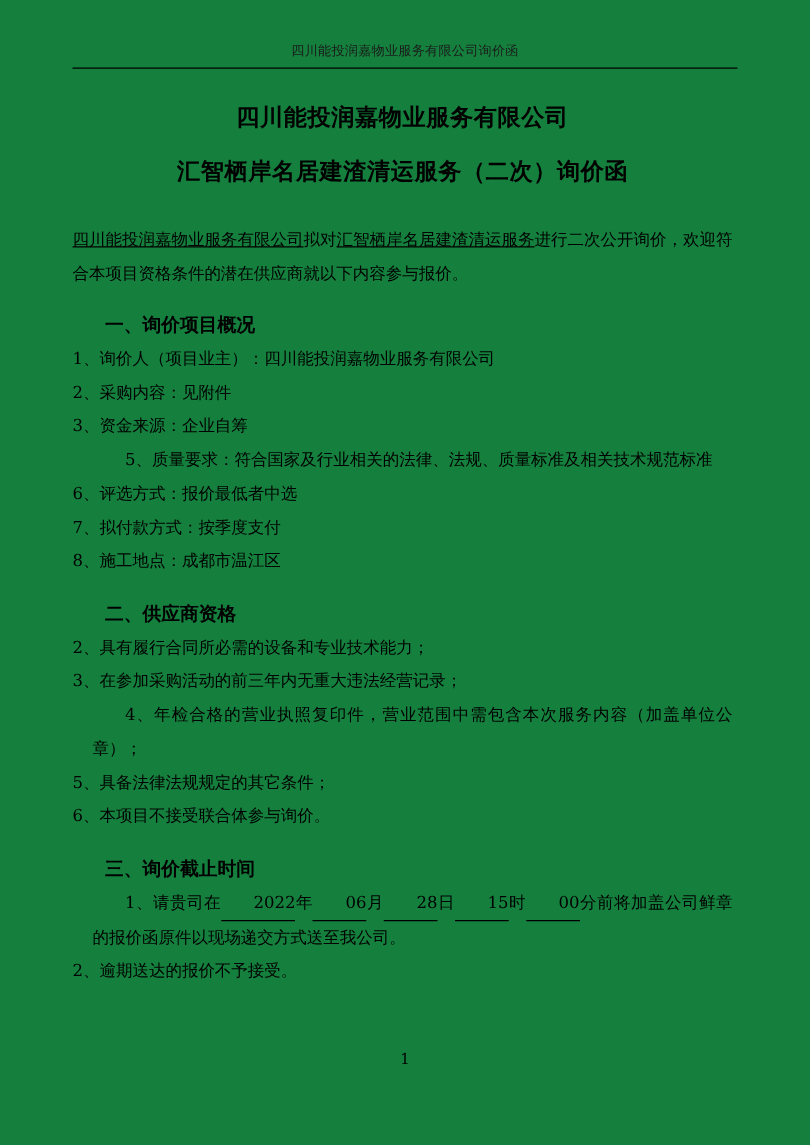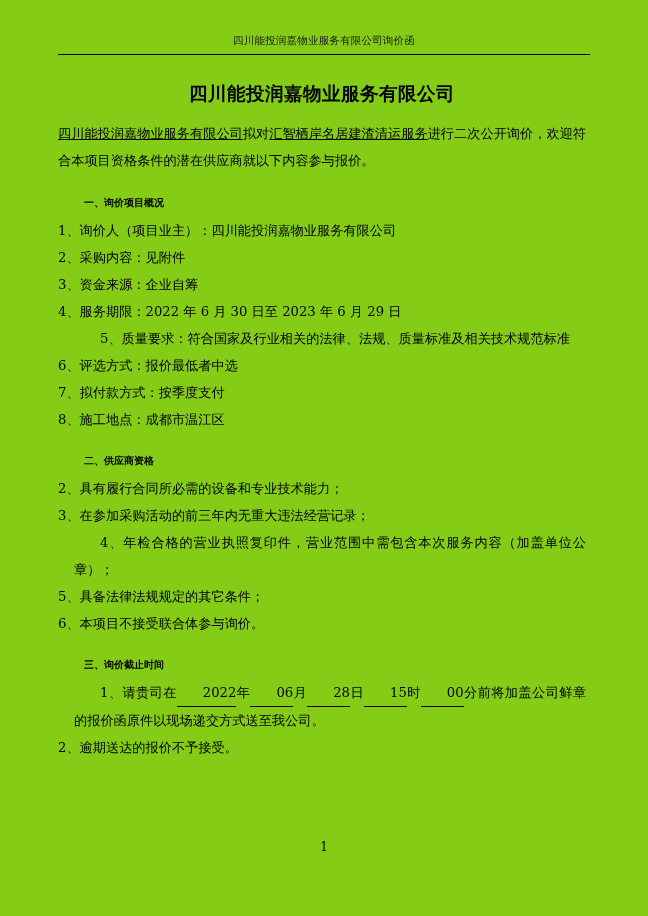--- a/index.html
+++ b/index.html
@@ -6,21 +6,21 @@
     margin: 0;
     padding: 0;
     background: #f0f0f0;
   }
   body {
     font-family: "DejaVu Sans", sans-serif;
   }
   .page {
     width: 648px;
     height: 916px;
-    background: #84cc16;
+    background: #15803d;
     position: relative;
     box-sizing: border-box;
     overflow: hidden;
     margin: 0 auto;
   }
   .header-band {
     padding-top: 34px;
     text-align: center;
   }
   .header-text {
@@ -46,35 +46,35 @@
   }
   .title1 {
     font-size: 18.5px;
     margin-top: 26px;
   }
   .title2 {
     font-size: 18.5px;
     margin-top: 18px;
   }
   .para {
-    font-family: Liberation Mono, monospace;
+    font-family: Liberation Sans, sans-serif;
     font-size: 13.2px;
     line-height: 27px;
     color: #000;
-    margin-top: 15px;
+    margin-top: 29px;
     text-align: justify;
     text-justify: inter-ideograph;
   }
   .u {
     text-decoration: underline;
   }
   .section-head {
     font-family: "DejaVu Serif", serif;
     font-weight: bold;
-    font-size: 10px;
+    font-size: 15px;
     color: #000;
     margin-top: 14px;
     margin-left: 26px;
     line-height: 28px;
   }
   .item {
     font-family: "DejaVu Serif", serif;
     font-size: 13.2px;
     line-height: 27px;
     color: #000;
@@ -117,30 +117,30 @@
 <div class="page">
 
   <div class="header-band">
     <div class="header-text">四川能投润嘉物业服务有限公司询价函</div>
     <div class="header-rule"></div>
   </div>
 
   <div class="content">
 
     <div class="title1">四川能投润嘉物业服务有限公司</div>
+    <div class="title2">汇智栖岸名居建渣清运服务（二次）询价函</div>
 
     <div class="para">
       <span class="u">四川能投润嘉物业服务有限公司</span><span>拟对</span><span class="u">汇智栖岸名居建渣清运服务</span><span>进行二次公开询价，欢迎符合本项目资格条件的潜在供应商就以下内容参与报价。</span>
     </div>
 
     <div class="section-head">一、询价项目概况</div>
     <div class="item">1、询价人（项目业主）：四川能投润嘉物业服务有限公司</div>
     <div class="item">2、采购内容：见附件</div>
     <div class="item">3、资金来源：企业自筹</div>
-    <div class="item">4、服务期限：2022 年 6 月 30 日至 2023 年 6 月 29 日</div>
     <div class="item-hang">5、质量要求：符合国家及行业相关的法律、法规、质量标准及相关技术规范标准</div>
     <div class="item">6、评选方式：报价最低者中选</div>
     <div class="item">7、拟付款方式：按季度支付</div>
     <div class="item">8、施工地点：成都市温江区</div>
 
     <div class="section-head">二、供应商资格</div>
     <div class="item">2、具有履行合同所必需的设备和专业技术能力；</div>
     <div class="item">3、在参加采购活动的前三年内无重大违法经营记录；</div>
     <div class="item-hang">4、年检合格的营业执照复印件，营业范围中需包含本次服务内容（加盖单位公章）；</div>
     <div class="item">5、具备法律法规规定的其它条件；</div>

